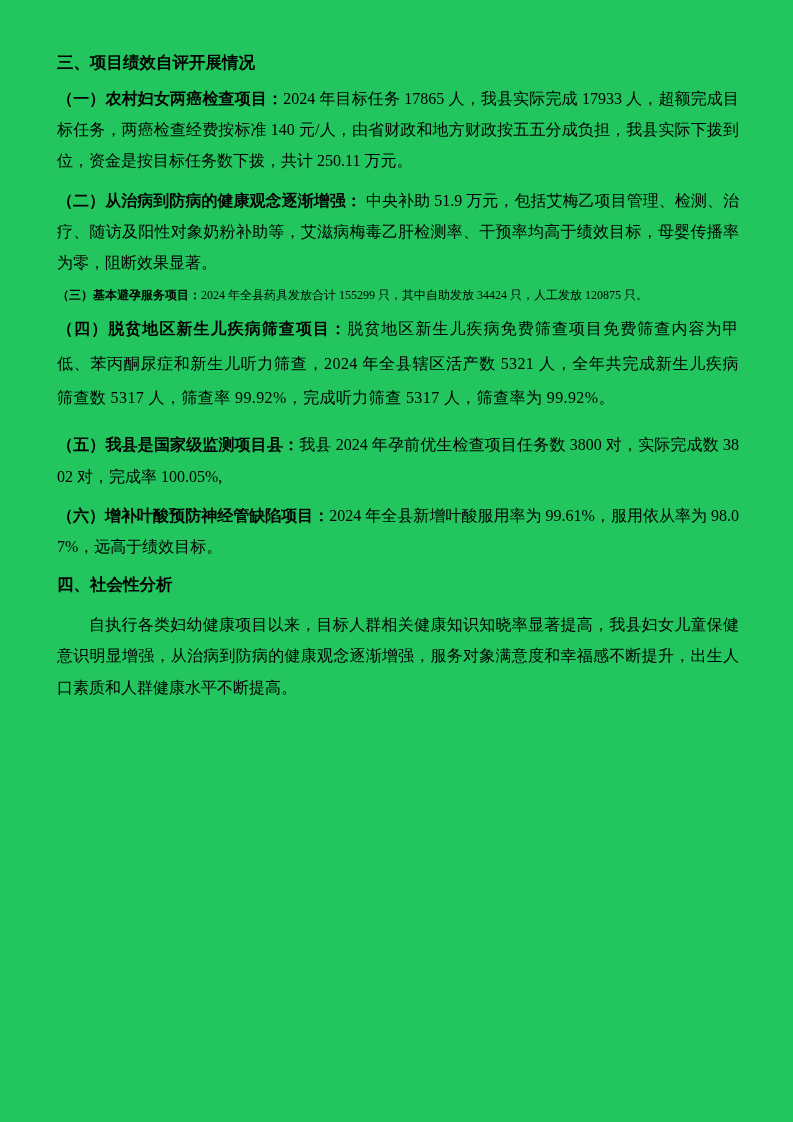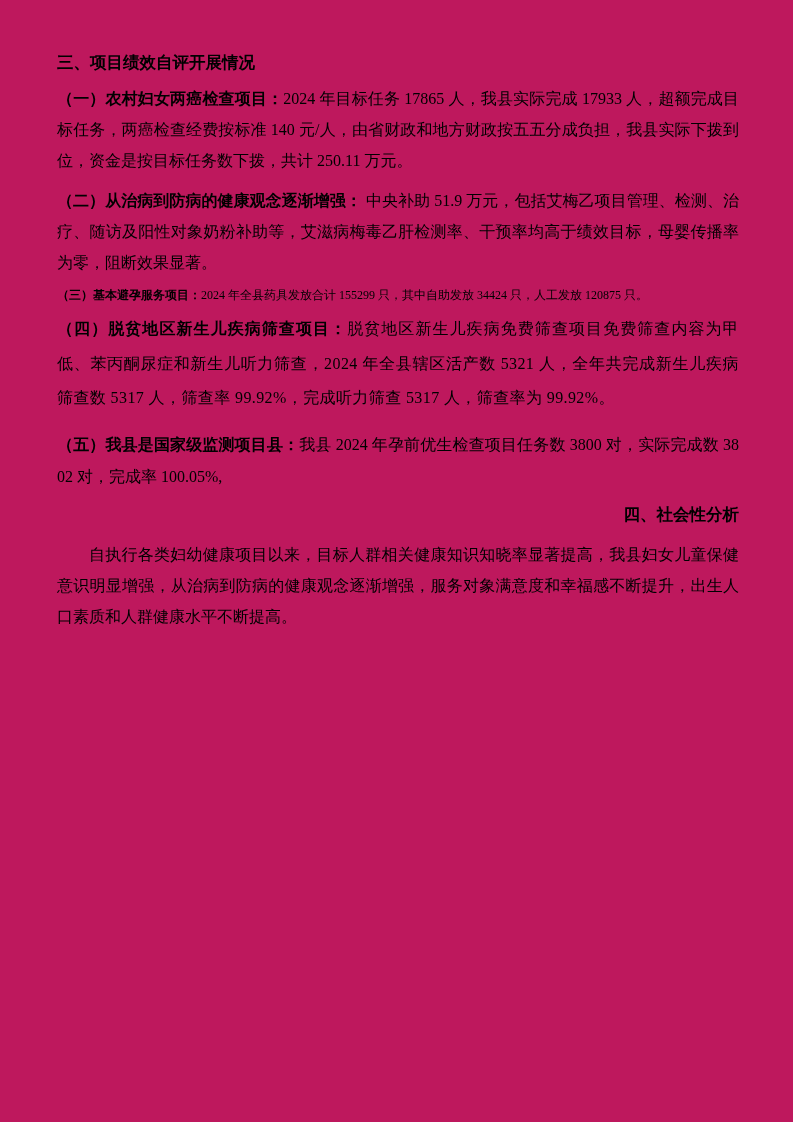--- a/index.html
+++ b/index.html
@@ -5,21 +5,21 @@
   html, body {
     margin: 0;
     padding: 0;
     background: #ffffff;
   }
   .page {
     position: relative;
     width: 793px;
     height: 1122px;
     box-sizing: border-box;
-    background: #be185d;
+    background: #22c55e;
     padding: 46px 54px 30px 57px;
     font-family: "Liberation Serif", "DejaVu Serif", serif;
     color: #000000;
     overflow: hidden;
   }
   .doc-heading {
     font-size: 16.5px;
     font-weight: bold;
     line-height: 2.0;
     margin: 0;
@@ -35,21 +35,21 @@
   .doc-para .lead {
     font-weight: bold;
   }
   
   .p2 { margin-top: 8px; }
   .p3 { font-size: 12px; line-height: 1.85; }
   .p4 { line-height: 2.15; letter-spacing: 0.4px; }
   .p5 { margin-top: 14px; }
   .p6 { margin-top: 8px; }
   .p7 { line-height: 2.1; margin-top: 8px; }
-  .heading-2 { margin-top: 4px; text-align: right; }
+  .heading-2 { margin-top: 4px; }
   .closing {
     text-indent: 2em;
     margin-top: 8px;
   }
 </style>
 </head>
 <body>
 
 <div class="page">
 
@@ -58,19 +58,20 @@
   <p class="doc-para p1"><span class="lead">（一）农村妇女两癌检查项目：</span><span class="body">2024 年目标任务 17865 人，我县实际完成 17933 人，超额完成目标任务，两癌检查经费按标准 140 元/人，由省财政和地方财政按五五分成负担，我县实际下拨到位，资金是按目标任务数下拨，共计 250.11 万元。</span></p>
 
   <p class="doc-para p2"><span class="lead">（二）从治病到防病的健康观念逐渐增强：</span><span class="body"> 中央补助 51.9 万元，包括艾梅乙项目管理、检测、治疗、随访及阳性对象奶粉补助等，艾滋病梅毒乙肝检测率、干预率均高于绩效目标，母婴传播率为零，阻断效果显著。</span></p>
 
   <p class="doc-para p3"><span class="lead">（三）基本避孕服务项目：</span><span class="body">2024 年全县药具发放合计 155299 只，其中自助发放 34424 只，人工发放 120875 只。</span></p>
 
   <p class="doc-para p4"><span class="lead">（四）脱贫地区新生儿疾病筛查项目：</span><span class="body">脱贫地区新生儿疾病免费筛查项目免费筛查内容为甲低、苯丙酮尿症和新生儿听力筛查，2024 年全县辖区活产数 5321 人，全年共完成新生儿疾病筛查数 5317 人，筛查率 99.92%，完成听力筛查 5317 人，筛查率为 99.92%。</span></p>
 
   <p class="doc-para p5"><span class="lead">（五）我县是国家级监测项目县：</span><span class="body">我县 2024 年孕前优生检查项目任务数 3800 对，实际完成数 3802 对，完成率 100.05%,</span></p>
 
+  <p class="doc-para p6"><span class="lead">（六）增补叶酸预防神经管缺陷项目：</span><span class="body">2024 年全县新增叶酸服用率为 99.61%，服用依从率为 98.07%，远高于绩效目标。</span></p>
 
 
   <h2 class="doc-heading heading-2">四、社会性分析</h2>
 
   <p class="doc-para closing">自执行各类妇幼健康项目以来，目标人群相关健康知识知晓率显著提高，我县妇女儿童保健意识明显增强，从治病到防病的健康观念逐渐增强，服务对象满意度和幸福感不断提升，出生人口素质和人群健康水平不断提高。</p>
 
 </div>
 
 </body></html>

